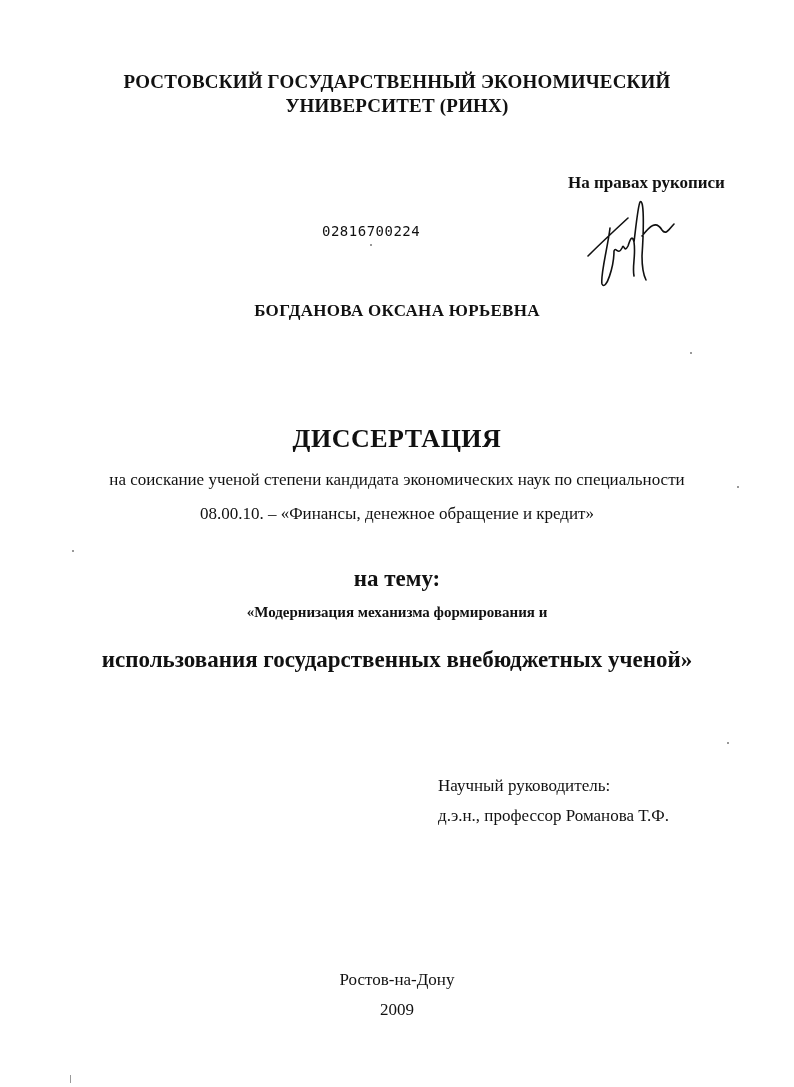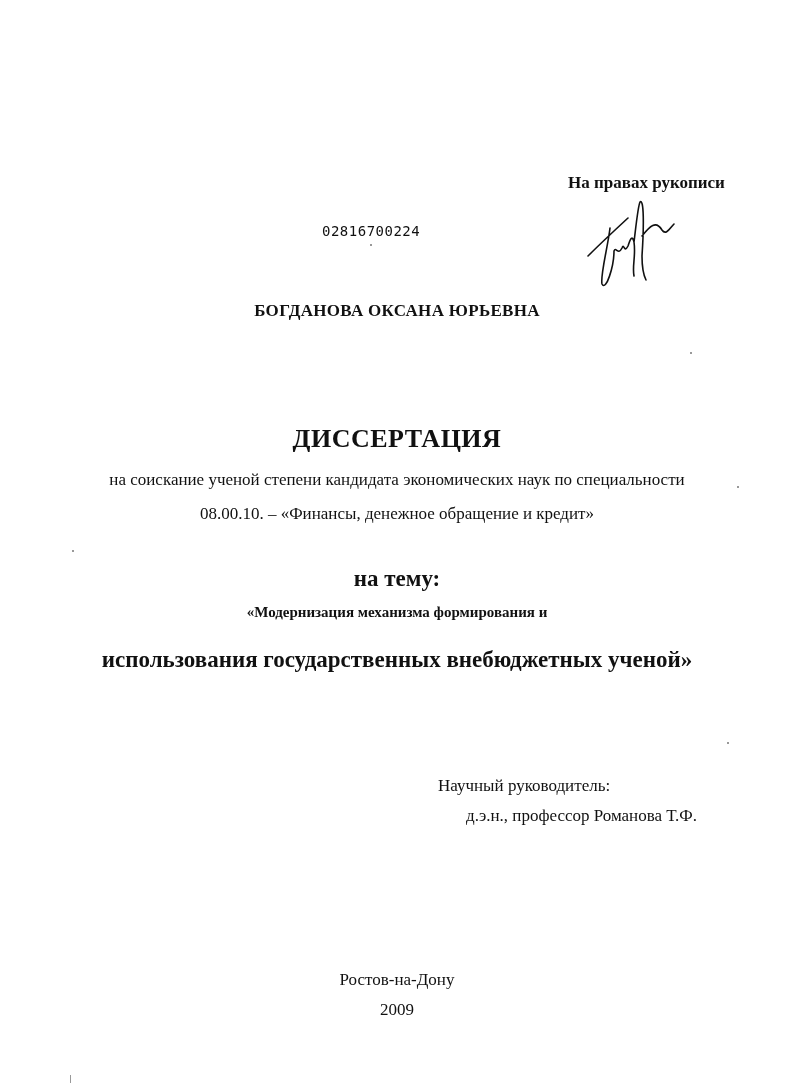--- a/index.html
+++ b/index.html
@@ -15,30 +15,32 @@
     .code { top: 223px; left: 322px; font-family: "DejaVu Sans Mono", "Liberation Mono", monospace; font-size: 14px; letter-spacing: 0.5px; }
     .sig { top: 196px; left: 580px; width: 100px; height: 96px; }
     .author { top: 301px; font-size: 17px; font-weight: bold; letter-spacing: 0.3px; }
     .diss { top: 424px; font-size: 26px; font-weight: bold; letter-spacing: 0.5px; }
     .spec1 { top: 470px; font-size: 17px; }
     .spec2 { top: 504px; font-size: 17px; }
     .topic { top: 566px; font-size: 23px; font-weight: bold; }
     .title1 { top: 604px; font-size: 15px; font-weight: bold; }
     .title2 { top: 647px; font-size: 23px; font-weight: bold; }
     .sup-label { top: 776px; left: 438px; font-size: 17px; white-space: nowrap; }
-    .sup-name { top: 806px; left: 438px; font-size: 17px; white-space: nowrap; margin-left: 28px; }
+    .sup-name { top: 806px; left: 438px; font-size: 17px; white-space: nowrap; }
     .city { top: 970px; font-size: 17px; }
     .year { top: 1000px; font-size: 17px; }
     .speck { position: absolute; background: #999; width: 2px; height: 2px; }
   </style>
 </head>
 <body>
 
 <div>
   <div class="abs center uni">
+    <div>РОСТОВСКИЙ ГОСУДАРСТВЕННЫЙ ЭКОНОМИЧЕСКИЙ</div>
+    <div>УНИВЕРСИТЕТ (РИНХ)</div>
   </div>
 
   <div class="abs rights">На правах рукописи</div>
 
   <div class="abs code">02816700224</div>
 
   <svg class="abs sig" viewBox="0 0 100 96">
     <path d="M8 60 C20 48, 35 34, 48 22 M30 32 C28 50, 20 80, 22 88 C26 96, 34 70, 34 55 C36 50, 38 60, 42 52 C44 46, 44 58, 48 50 C50 44, 52 38, 54 46 C56 60, 52 70, 54 80 M54 46 C56 30, 58 10, 60 6 C64 2, 64 30, 62 60 C62 72, 64 80, 66 84 M62 40 C70 30, 76 24, 82 34 C86 40, 90 32, 94 28" fill="none" stroke="#111" stroke-width="1.6" stroke-linecap="round"></path>
   </svg>
 

